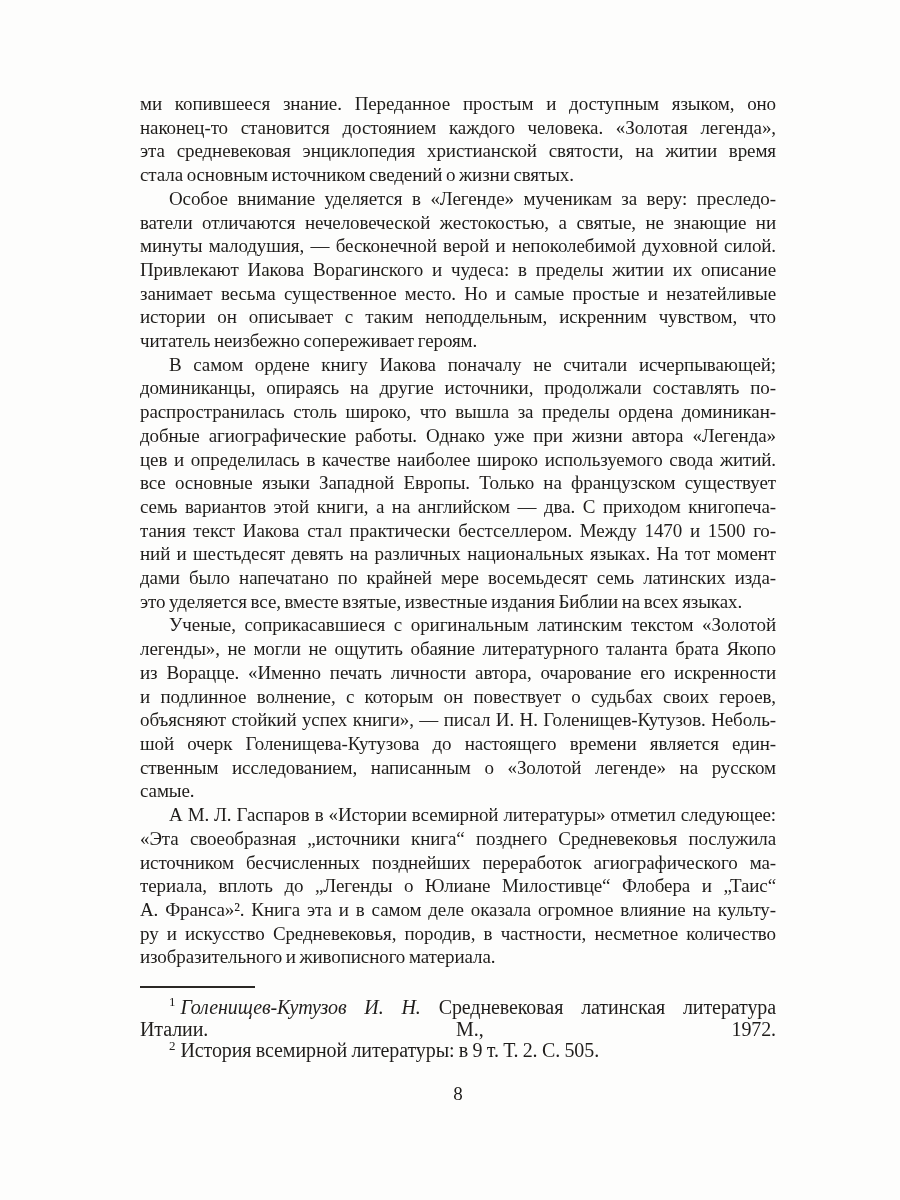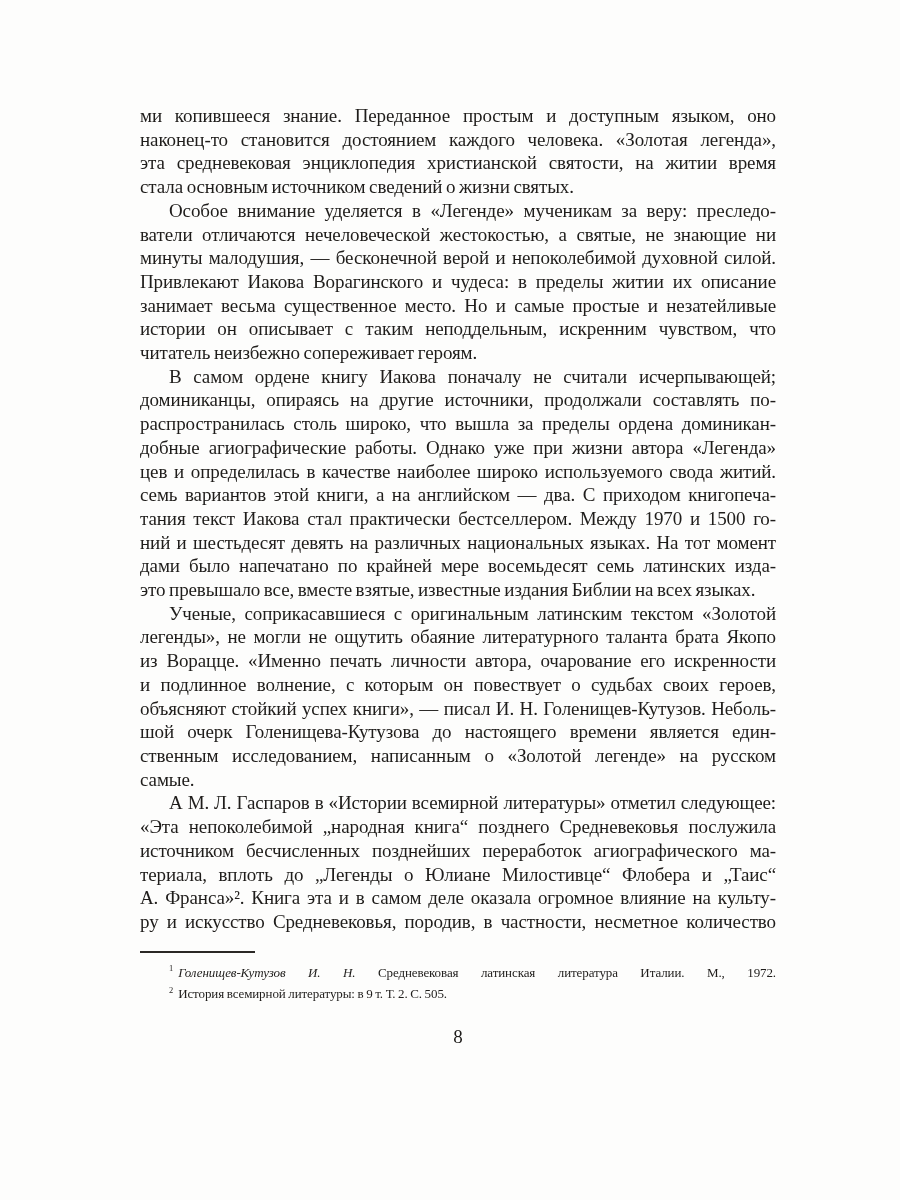--- a/index.html
+++ b/index.html
@@ -8,21 +8,21 @@
     width: 900px;
     height: 1200px;
     background: #fdfdfc;
     overflow: hidden;
     font-family: "Liberation Serif", "DejaVu Serif", serif;
     color: #1f1d1b;
   }
   .page {
     position: absolute;
     left: 140px;
-    top: 104px;
+    top: 92px;
     width: 636px;
   }
   .para { margin: 0; padding: 0; }
   .line {
     font-size: 19px;
     line-height: 23.7px;
     letter-spacing: -0.1px;
     word-spacing: -1px;
     text-align: justify;
     text-align-last: justify;
@@ -32,21 +32,21 @@
   .ind { text-indent: 29px; }           
 
   .footnotes { margin-top: 17px; }
   .fn-rule {
     width: 115px;
     height: 2px;
     background: #2a2825;
     margin-bottom: 9px;
   }
   .fn-line {
-    font-size: 13px;
+    font-size: 20px;
     line-height: 21.6px;
     letter-spacing: -0.1px;
     word-spacing: -0.5px;
     text-align: justify;
     text-align-last: left;
   }
   .fn-line.fn-just { text-align-last: justify; }
   .sup {
     font-size: 0.65em;
     vertical-align: super;
@@ -83,45 +83,47 @@
     <div class="line">истории он описывает с таким неподдельным, искренним чувством, что</div>
     <div class="line pl">читатель неизбежно сопереживает героям.</div>
   </div>
 
   <div class="para">
     <div class="line ind">В самом ордене книгу Иакова поначалу не считали исчерпывающей;</div>
     <div class="line">доминиканцы, опираясь на другие источники, продолжали составлять по-</div>
     <div class="line">распространилась столь широко, что вышла за пределы ордена доминикан-</div>
     <div class="line">добные агиографические работы. Однако уже при жизни автора «Легенда»</div>
     <div class="line">цев и определилась в качестве наиболее широко используемого свода житий.</div>
+    <div class="line">все основные языки Западной Европы. Только на французском существует</div>
     <div class="line">семь вариантов этой книги, а на английском — два. С приходом книгопеча-</div>
-    <div class="line">тания текст Иакова стал практически бестселлером. Между 1970 и 1500 го-</div>
+    <div class="line">тания текст Иакова стал практически бестселлером. Между 1470 и 1500 го-</div>
     <div class="line">ний и шестьдесят девять на различных национальных языках. На тот момент</div>
     <div class="line">дами было напечатано по крайней мере восемьдесят семь латинских изда-</div>
-    <div class="line pl">это превышало все, вместе взятые, известные издания Библии на всех языках.</div>
+    <div class="line pl">это уделяется все, вместе взятые, известные издания Библии на всех языках.</div>
   </div>
 
   <div class="para">
     <div class="line ind">Ученые, соприкасавшиеся с оригинальным латинским текстом «Золотой</div>
     <div class="line">легенды», не могли не ощутить обаяние литературного таланта брата Якопо</div>
     <div class="line">из Ворацце. «Именно печать личности автора, очарование его искренности</div>
     <div class="line">и подлинное волнение, с которым он повествует о судьбах своих героев,</div>
     <div class="line">объясняют стойкий успех книги», — писал И. Н. Голенищев-Кутузов. Неболь-</div>
     <div class="line">шой очерк Голенищева-Кутузова до настоящего времени является един-</div>
     <div class="line">ственным исследованием, написанным о «Золотой легенде» на русском</div>
     <div class="line pl">самые.</div>
   </div>
 
   <div class="para">
     <div class="line ind">А М. Л. Гаспаров в «Истории всемирной литературы» отметил следующее:</div>
-    <div class="line">«Эта непоколебимой „народная книга“ позднего Средневековья послужила</div>
+    <div class="line">«Эта своеобразная „источники книга“ позднего Средневековья послужила</div>
     <div class="line">источником бесчисленных позднейших переработок агиографического ма-</div>
     <div class="line">териала, вплоть до „Легенды о Юлиане Милостивце“ Флобера и „Таис“</div>
     <div class="line">А. Франса»². Книга эта и в самом деле оказала огромное влияние на культу-</div>
     <div class="line">ру и искусство Средневековья, породив, в частности, несметное количество</div>
+    <div class="line pl">изобразительного и живописного материала.</div>
   </div>
 
   <div class="footnotes">
     <div class="fn-rule"></div>
 
     <div class="fn-line fn-just ind">
       <span class="sup">1</span><span class="italic">Голенищев-Кутузов И. Н.</span> <span>Средневековая латинская литература Италии. М., 1972.</span>
     </div>
 
     <div class="fn-line ind">

